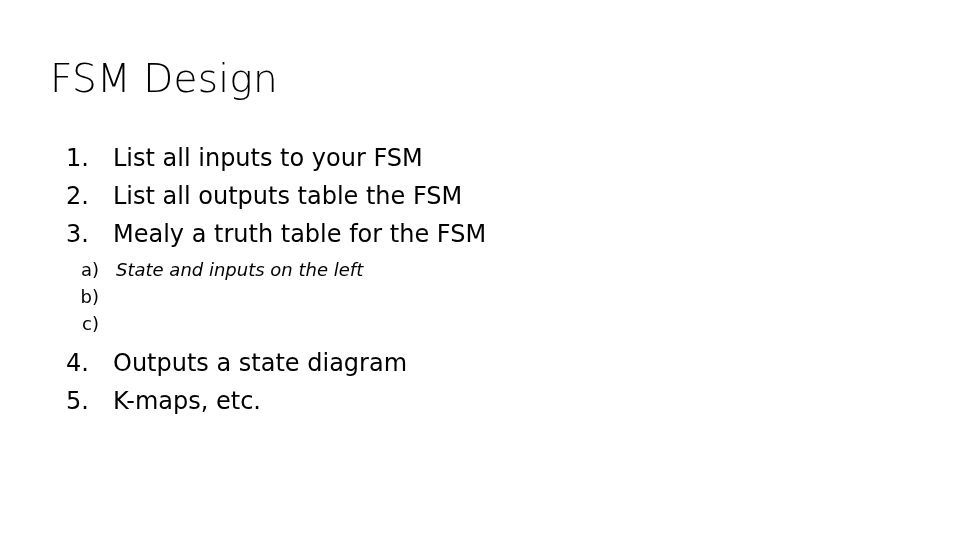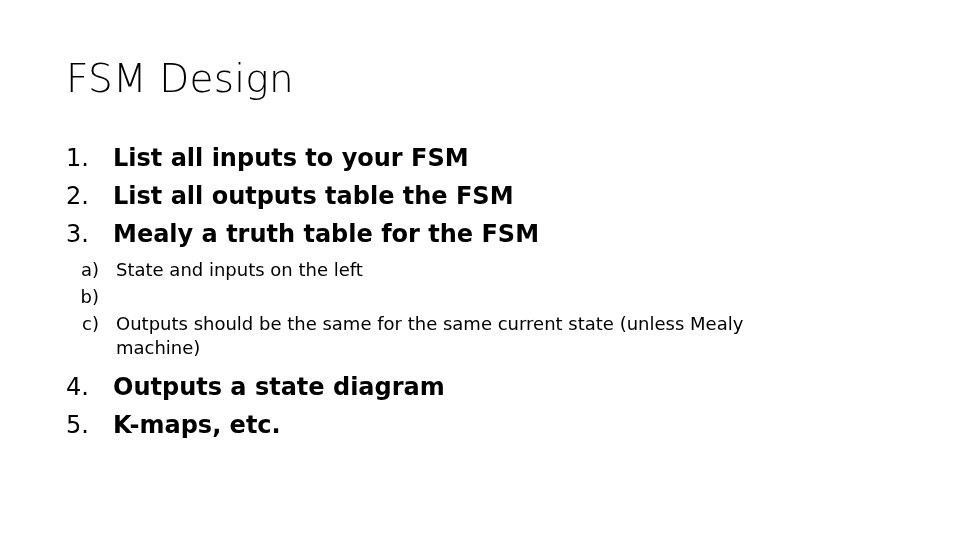--- a/index.html
+++ b/index.html
@@ -18,21 +18,21 @@
   .slide {
     position: relative;
     width: 960px;
     height: 540px;
     background: #ffffff;
     box-sizing: border-box;
   }
 
   .slide-title {
     position: absolute;
-    left: 66px;
+    left: 50px;
     top: 58px;
     font-size: 39px;
     font-weight: 300;
     letter-spacing: 0.2px;
     line-height: 1.1;
     color: #000000;
     white-space: nowrap;
   }
 
   .body-block {
@@ -53,21 +53,20 @@
     margin-bottom: 7px;
   }
   .l1-marker {
     flex: 0 0 auto;
     width: 47px;
     text-align: left;
     font-size: 24px;
   }
   .l1-text {
     flex: 1 1 auto;
-    font-weight: bold;
   }
 
   
   .l2-group {
     margin-top: 6px;
     margin-bottom: 10px;
   }
   .l2-item {
     display: flex;
     align-items: flex-start;
@@ -81,20 +80,21 @@
     flex: 0 0 auto;
     width: 50px;
     padding-right: 17px;
     box-sizing: border-box;
     text-align: right;
     font-size: 18px;
   }
   .l2-text {
     flex: 1 1 auto;
     max-width: 676px;
+    font-style: italic;
   }
 
   .tail-group {
     margin-top: 12px;
   }
 </style>
 </head>
 <body>
 
 <div class="slide">
@@ -121,21 +121,20 @@
     <div class="l2-group">
       <div class="l2-item">
         <span class="l2-marker">a)</span>
         <span class="l2-text">State and inputs on the left</span>
       </div>
       <div class="l2-item">
         <span class="l2-marker">b)</span>
       </div>
       <div class="l2-item">
         <span class="l2-marker">c)</span>
-        <span class="l2-text">Outputs should be the same for the same current state (unless Mealy machine)</span>
       </div>
     </div>
 
     <div class="tail-group">
       <div class="l1-item">
         <span class="l1-marker">4.</span>
         <span class="l1-text">Outputs a state diagram</span>
       </div>
 
       <div class="l1-item">

